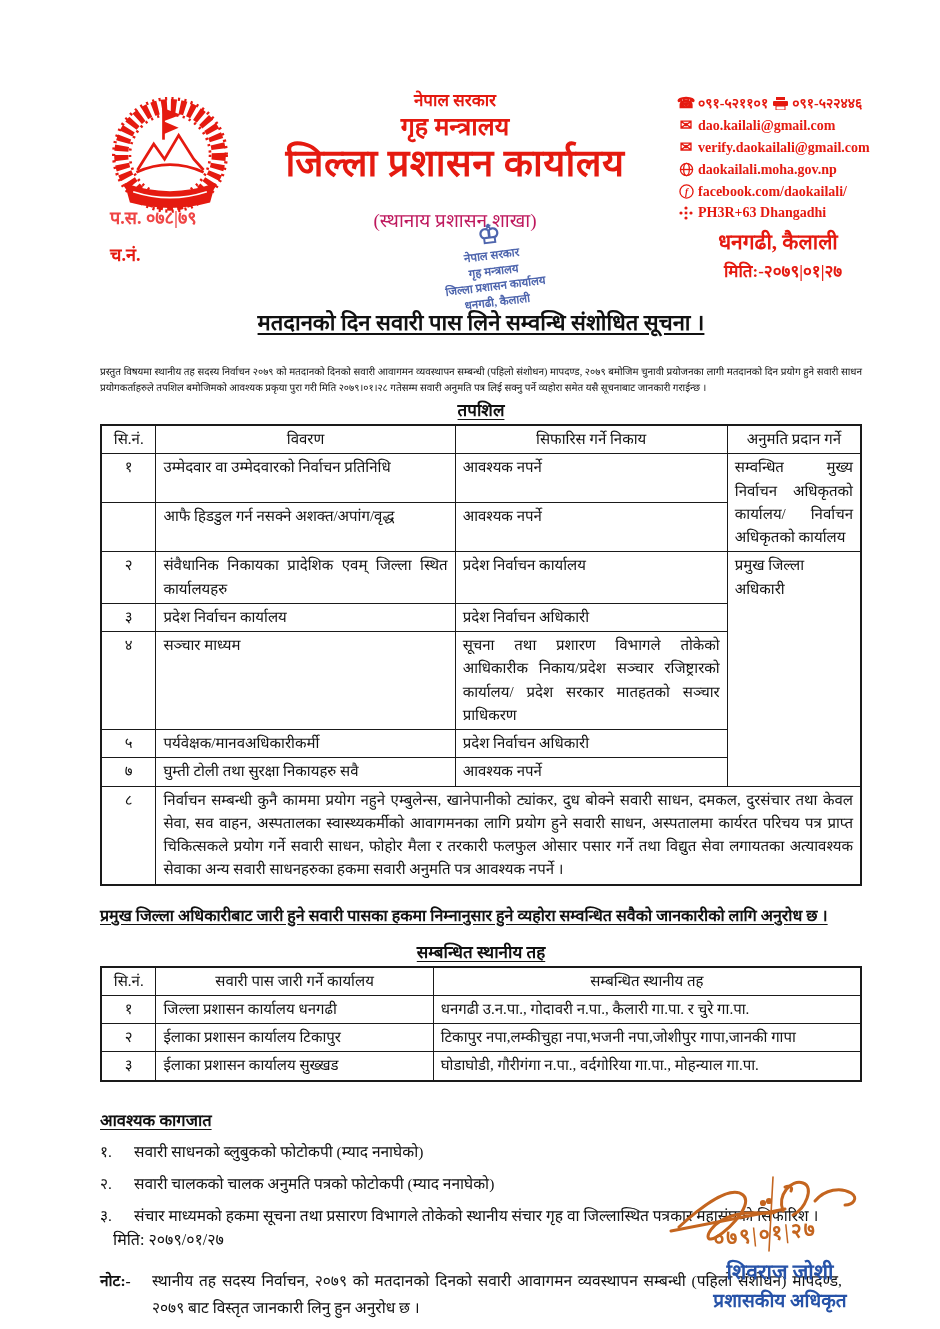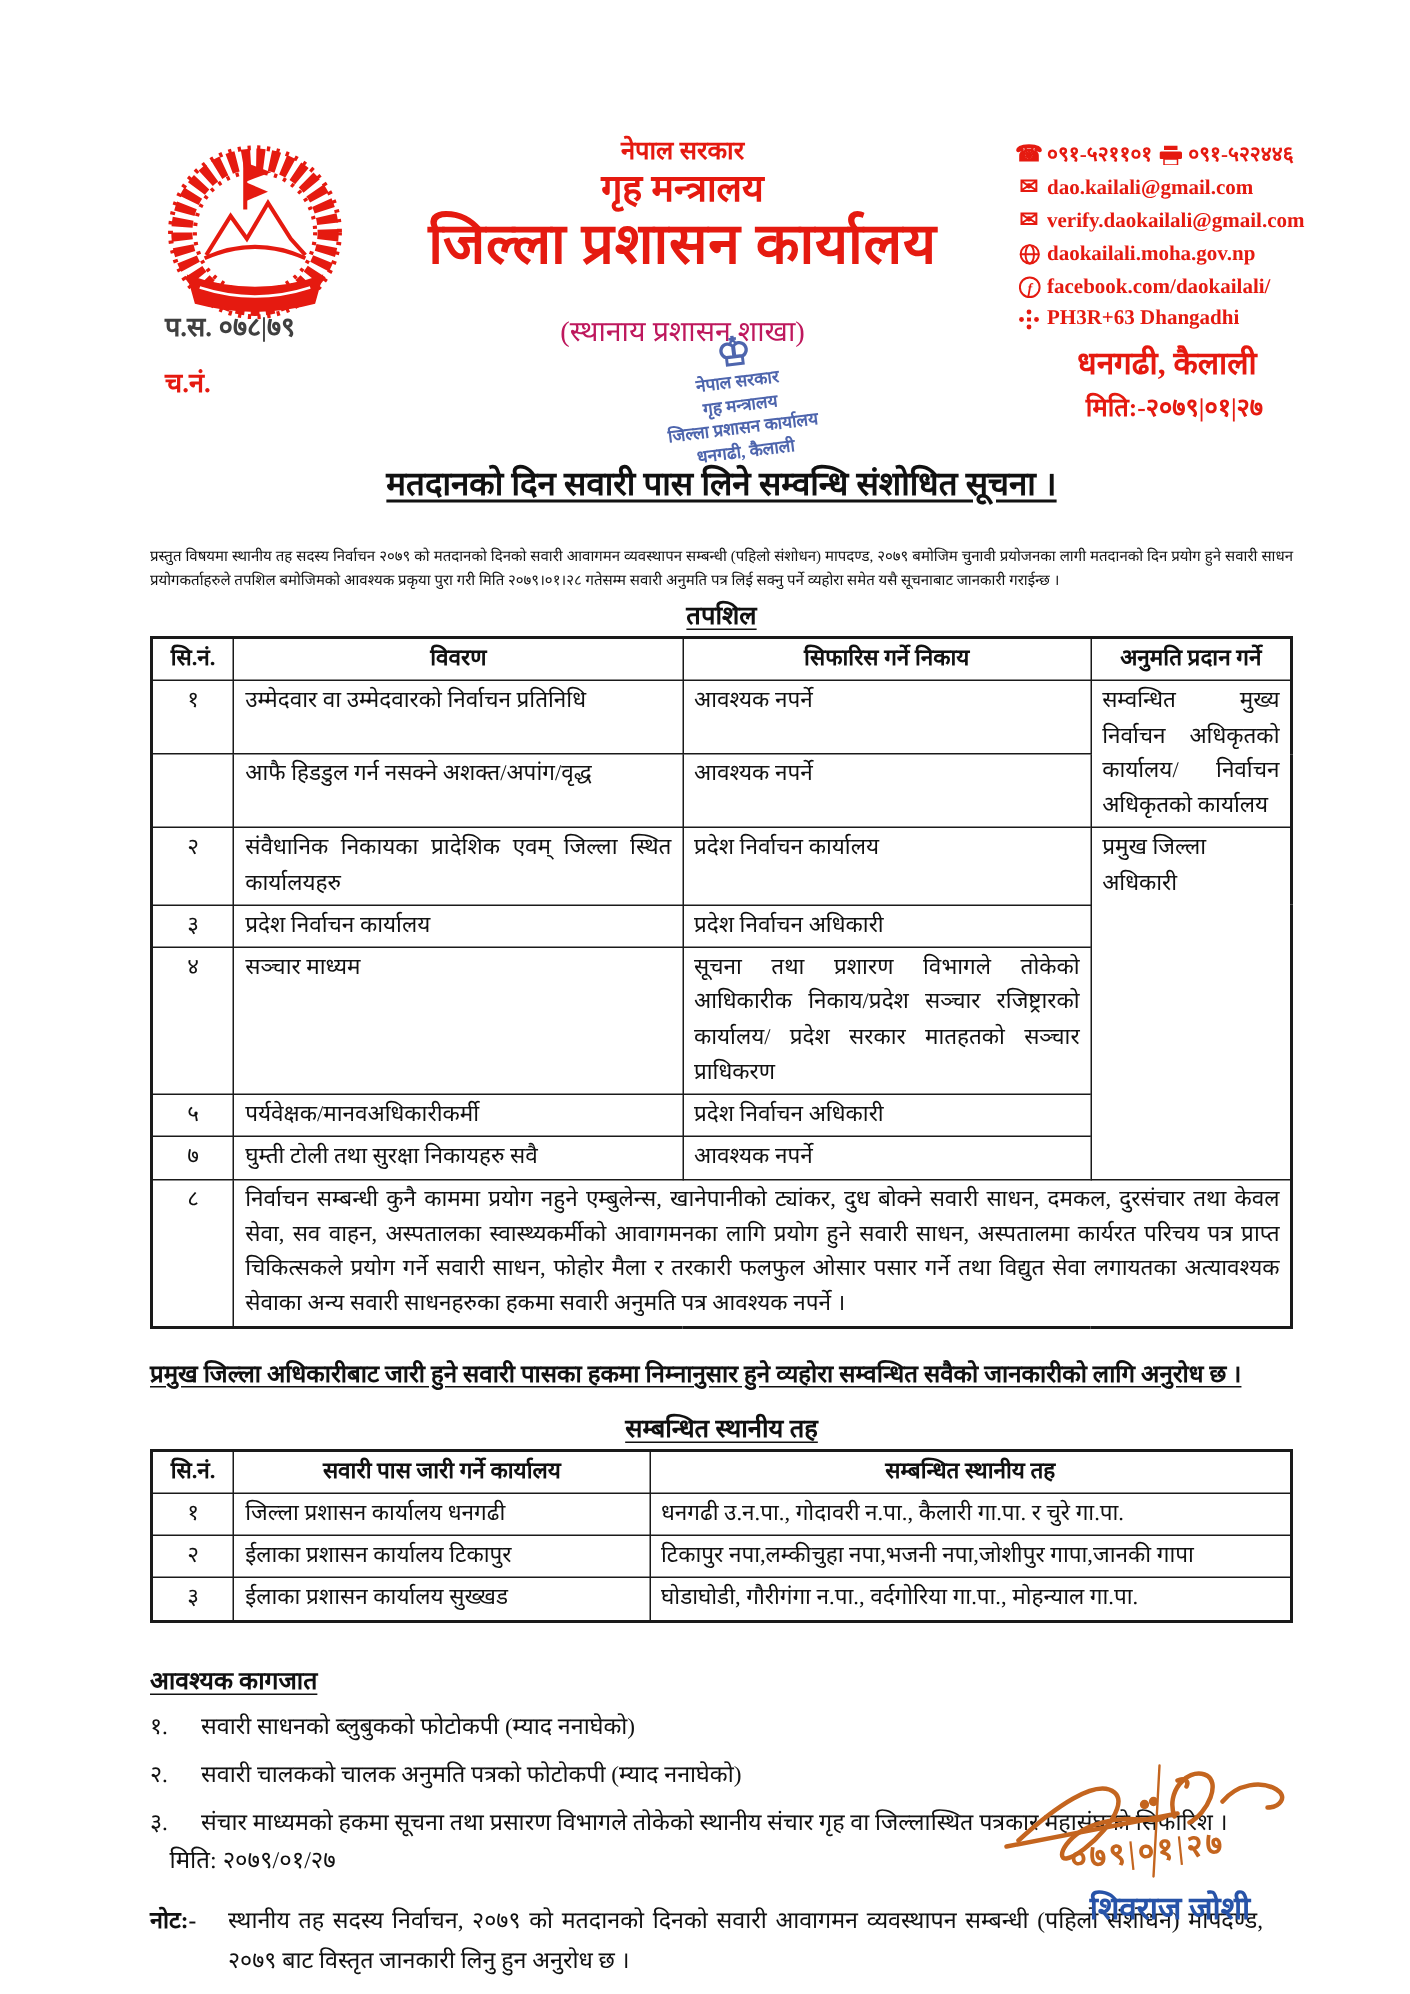--- a/index.html
+++ b/index.html
@@ -5,21 +5,21 @@
   * { margin:0; padding:0; box-sizing:border-box; }
   html,body { background:#ffffff; }
   body {
     width:940px; height:1329px; position:relative;
     font-family:"Liberation Serif","DejaVu Serif",serif;
     color:#111; font-size:15.5px;
   }
   
   .header { position:absolute; left:0; top:0; width:940px; height:305px; }
   .emblem { position:absolute; left:100px; top:92px; width:140px; height:130px; }
-  .refno  { position:absolute; left:110px; top:205px; color:#404040; font-weight:bold; font-size:18px;text-align:right; }
+  .refno  { position:absolute; left:110px; top:205px; color:#ef4444; font-weight:bold; font-size:18px;text-align:right; }
   .chno   { position:absolute; left:110px; top:242px; color:#e51a10; font-weight:bold; font-size:18px; }
   .center-head { position:absolute; left:240px; top:88px; width:430px; text-align:center; }
   .gov-line { color:#e51a10; font-weight:bold; font-size:17px; }
   .ministry { color:#e51a10; font-weight:bold; font-size:25px; line-height:1.25; }
   .office   { color:#e51a10; font-weight:bold; font-size:38px; line-height:1.15; letter-spacing:0.5px; }
   .branch   { color:#be185d; font-size:19px; margin-top:21px; }
   .stamp { position:absolute; left:408px; top:222px; width:170px; text-align:center;
            transform:rotate(-7deg); color:#3b55a5; opacity:0.9; }
   .stamp .crest { font-size:26px; line-height:1; font-weight:bold; }
   .stamp .sl { font-size:11.5px; font-weight:bold; line-height:1.35; }
@@ -34,21 +34,21 @@
   
   .content { position:absolute; left:100px; top:306px; width:762px; }
   .doc-title { text-align:center; font-weight:bold; font-size:22px; }
   .doc-title span { text-decoration:underline; text-underline-offset:3px; }
   .intro { margin-top:28px; text-align:justify; font-size:10px; line-height:1.6; }
   .tbl-cap { text-align:center; font-weight:bold; font-size:17px; margin-top:2px; }
   .tbl-cap span { text-decoration:underline; text-underline-offset:3px; }
   table { border-collapse:collapse; width:762px; margin-top:3px; border:2px solid #1a1a1a; }
   th,td { border:1px solid #1a1a1a; padding:2px 7px; vertical-align:top;
           font-size:15px; line-height:1.55; font-weight:normal; }
-  th { text-align:center;font-weight:bold; }
+  th { text-align:center; }
   td.sn { text-align:center; }
   .t1 col.c1 { width:55px; } .t1 col.c2 { width:300px; } .t1 col.c3 { width:273px; } .t1 col.c4 { width:134px; }
   .t2 col.c1 { width:55px; } .t2 col.c2 { width:278px; } .t2 col.c3 { width:429px; }
   td.just { text-align:justify; }
   .notice-line { margin-top:18px; font-weight:bold; font-size:16px; }
   .notice-line span { text-decoration:underline; text-underline-offset:3px; }
   .cap2 { margin-top:14px; }
   .docs-head { margin-top:26px; font-weight:bold; font-size:16.5px; }
   .docs-head span { text-decoration:underline; text-underline-offset:3px; }
   .doc-item { display:flex; margin-top:9px; font-size:15.5px; line-height:1.5; }
@@ -305,13 +305,14 @@
       <path d="M118,36 C112,20 126,4 138,8 C150,12 140,34 128,40"></path>
       <path d="M150,26 C160,14 176,12 186,18 C194,23 188,30 180,30"></path>
       <path d="M120,12 C124,10 128,12 126,16"></path>
       <circle cx="98" cy="28" r="1.6" fill="#c4651f"></circle>
       <circle cx="104" cy="26" r="1.6" fill="#c4651f"></circle>
       <path d="M108,2 L104,76" stroke-width="1.6"></path>
     </g>
   </svg>
   <div class="sig-date">०७९|०१|२७</div>
   <div class="sig-name">शिवराज जोशी</div>
+  <div class="sig-title">प्रशासकीय अधिकृत</div>
 </div>
 
 </body></html>

